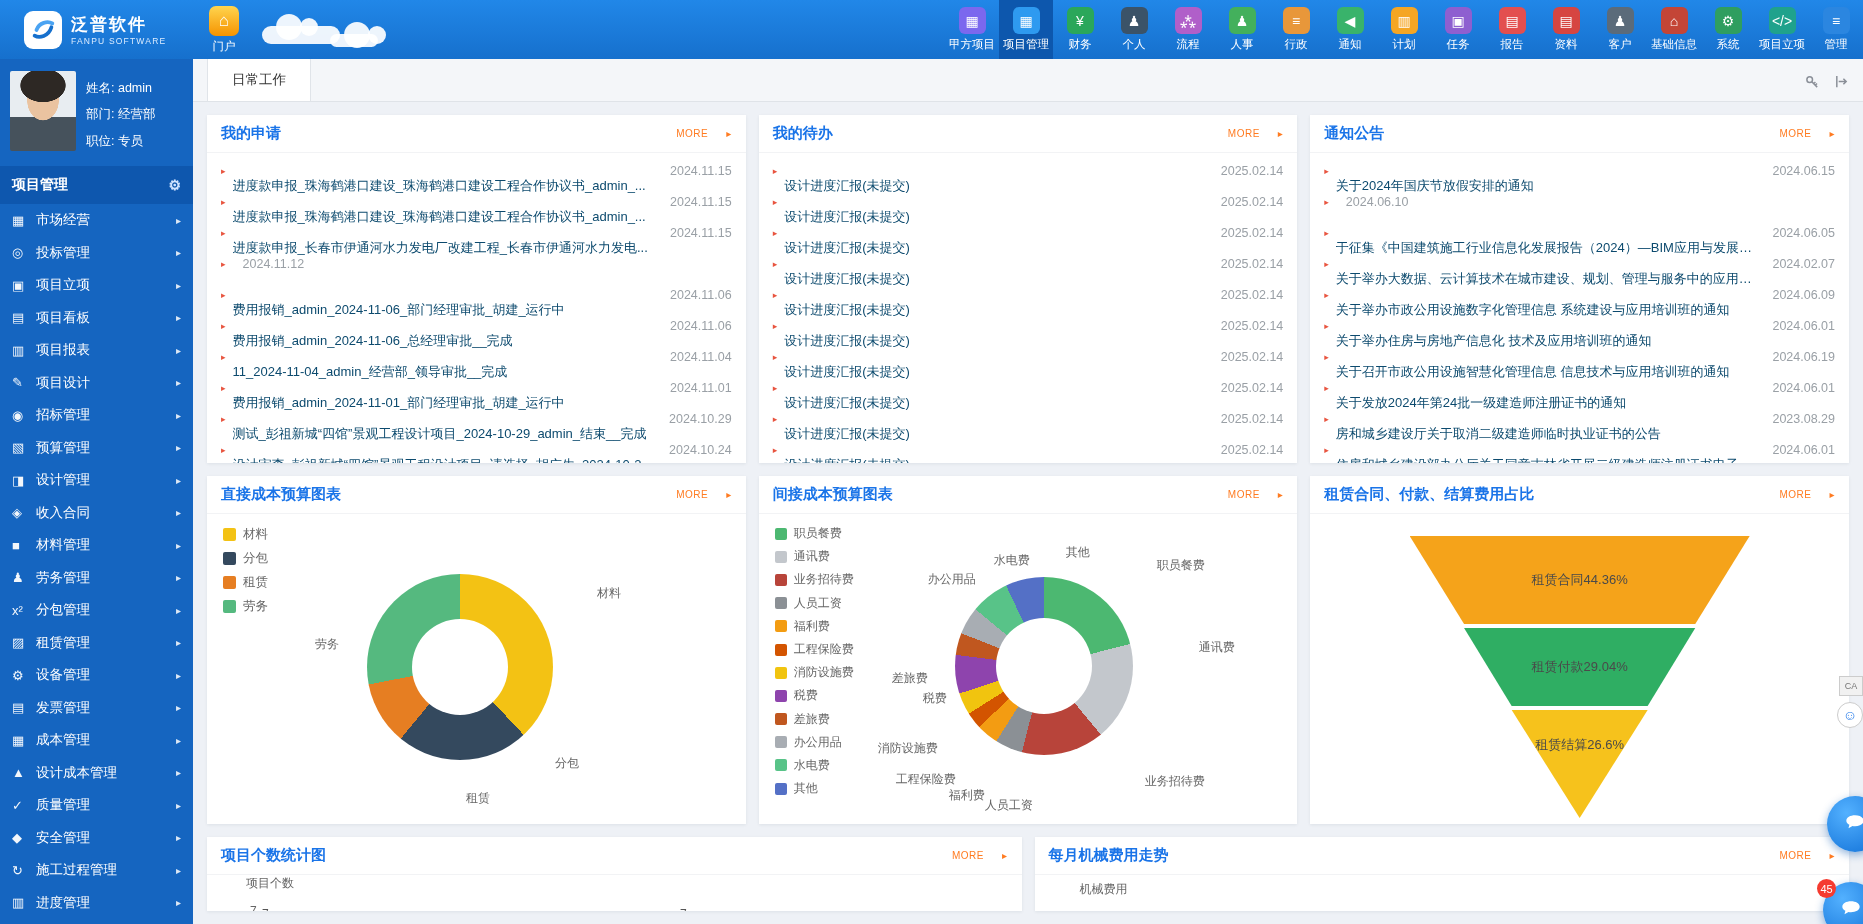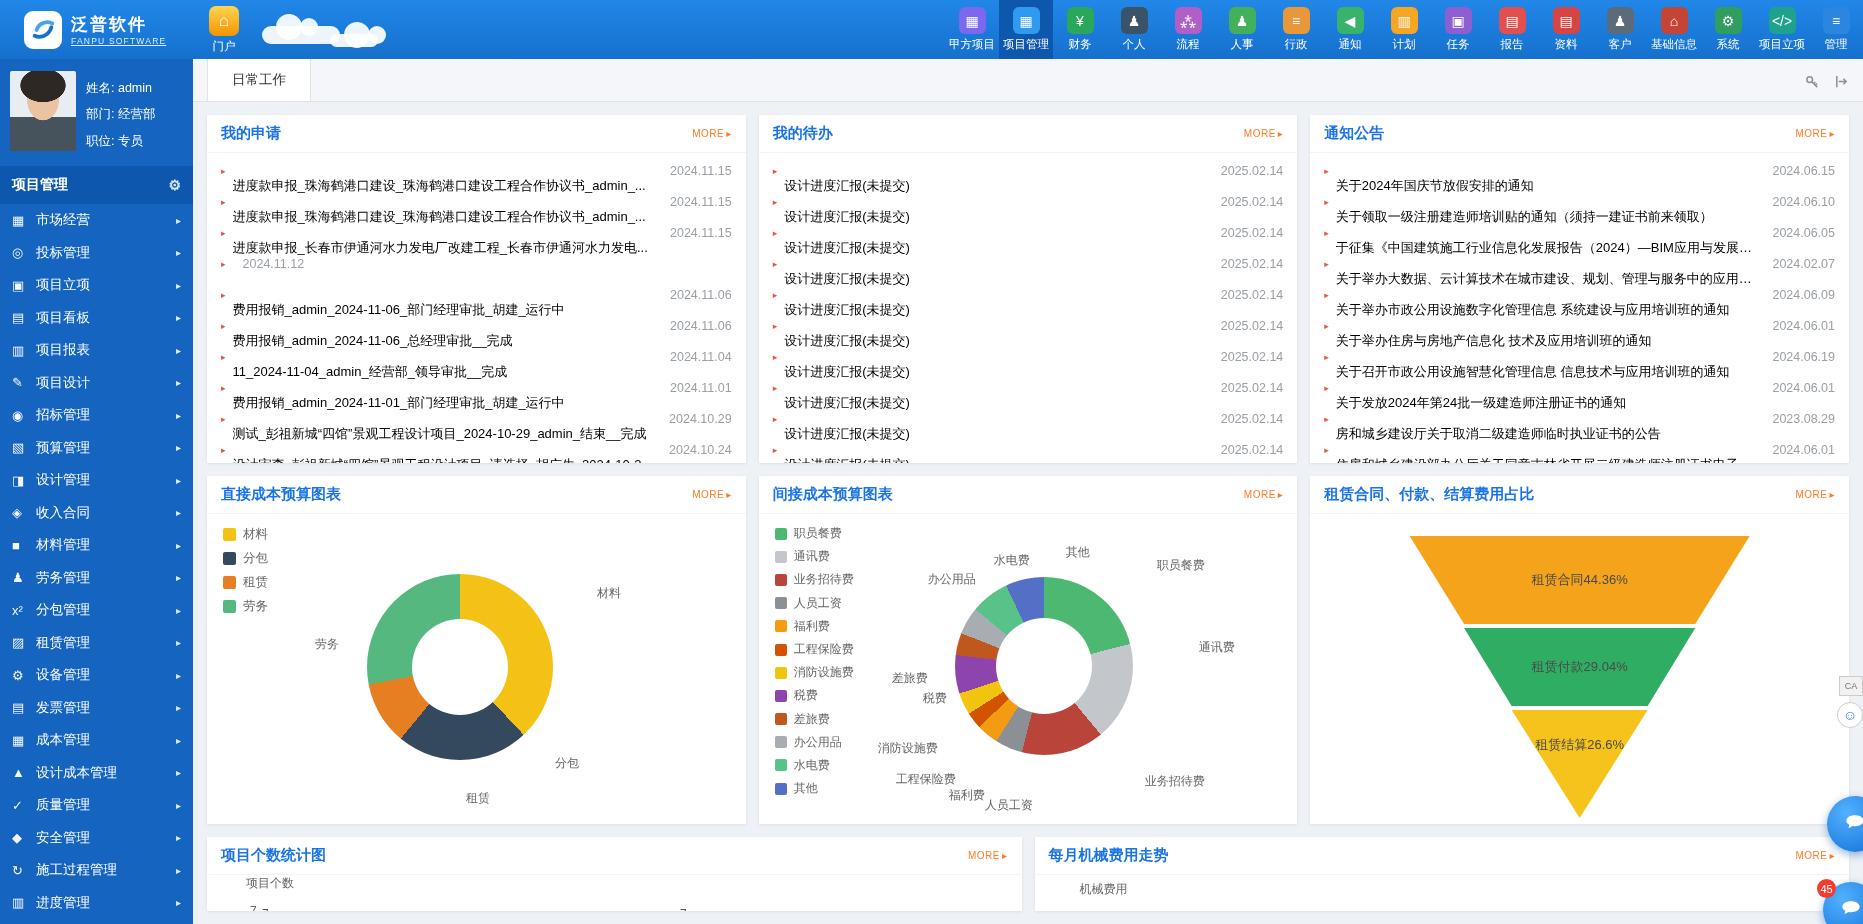--- a/index.html
+++ b/index.html
@@ -4,21 +4,21 @@
 <style>
   * { box-sizing: border-box; margin: 0; padding: 0; }
   html,body { width:1863px; height:924px; overflow:hidden; font-family:"Liberation Sans", sans-serif; }
   .app { width:1863px; height:924px; display:flex; flex-direction:column; position:relative; background:#eef1f6; }
 
   
   .header { height:59px; background:linear-gradient(180deg,#2187e8,#1670cd); display:flex; align-items:stretch; color:#fff; position:relative; flex:0 0 59px; }
   .brand { width:193px; display:flex; align-items:center; padding-left:24px; gap:9px; flex:0 0 193px; }
   .brand-logo { width:38px; height:38px; background:#fff; border-radius:9px; display:flex; align-items:center; justify-content:center; }
   .brand-cn { font-size:17px; font-weight:bold; letter-spacing:2px; }
-  .brand-en { font-size:8.5px; letter-spacing:1.2px; color:#dcecff; margin-top:0;text-decoration:underline; }
+  .brand-en { font-size:8.5px; letter-spacing:1.2px; color:#dcecff; margin-top:0; }
   .portal { width:62px; display:flex; flex-direction:column; align-items:center; justify-content:center; gap:3px; cursor:pointer; }
   .portal-icon { width:30px; height:30px; border-radius:7px; background:linear-gradient(180deg,#ffd54f,#f59300); display:flex; align-items:center; justify-content:center; font-size:17px; color:#fff; }
   .cloud { position:absolute; background:rgba(255,255,255,.92); border-radius:20px; }
   .cloud::before { content:""; position:absolute; background:rgba(255,255,255,.92); border-radius:50%; width:26px; height:26px; top:-12px; left:14px; }
   .cloud::after { content:""; position:absolute; background:rgba(255,255,255,.92); border-radius:50%; width:18px; height:18px; top:-8px; left:38px; }
   .cloud1 { left:262px; top:26px; width:78px; height:18px; }
   .cloud2 { left:330px; top:34px; width:48px; height:13px; }
   .top-nav { margin-left:auto; display:flex; height:100%; }
   .nav-item { width:54px; display:flex; flex-direction:column; align-items:center; justify-content:center; gap:3px; cursor:pointer; }
   .nav-item.selected { background:#0d57ad; }
@@ -51,27 +51,27 @@
   .tab { height:44px; background:#fff; border:1px solid #e0e4e9; border-bottom:none; border-radius:3px 3px 0 0; padding:0 24px; display:flex; align-items:center; font-size:13.5px; color:#333; cursor:pointer; }
   .tab-tools { margin-left:auto; display:flex; gap:14px; padding:0 14px 12px 0; align-items:center; }
   .tool-btn { cursor:pointer; display:flex; }
 
   .content { flex:1; padding:13px 14px; display:flex; flex-direction:column; gap:13px; overflow:hidden; }
   .row { display:grid; grid-template-columns:1fr 1fr 1fr; gap:13px; height:348px; flex:0 0 348px; }
   .row3 { display:grid; grid-template-columns:1fr 1fr; gap:13px; flex:1; }
   .panel { background:#fff; border-radius:0; box-shadow:0 1px 3px rgba(31,45,61,.08); display:flex; flex-direction:column; overflow:hidden; }
   .phead { height:38px; flex:0 0 38px; padding:0 14px; display:flex; align-items:center; border-bottom:1px solid #f2f3f5; }
   .ptitle { color:#1a74e8; font-size:15px; font-weight:bold; }
-  .more { margin-left:auto; color:#ff7b21; font-size:10px; display:flex; align-items:center; gap:2px; cursor:pointer; letter-spacing:.5px; }
+  .more { margin-left:auto; color:#ff7b21; font-size:10px; display:flex; align-items:center; gap:18px; cursor:pointer; letter-spacing:.5px; }
   .pbody { flex:1; position:relative; overflow:hidden; }
 
   .list { padding:2px 14px; }
   .list-row { height:31px; display:flex; align-items:center; cursor:pointer; }
   .bullet { color:#e8543f; font-size:9px; margin-right:7px; }
-  .txt { flex:1; font-size:13px; color:#000000; white-space:nowrap; overflow:hidden; text-overflow:ellipsis;margin-top:31px; }
+  .txt { flex:1; font-size:13px; color:#0c4a6e; white-space:nowrap; overflow:hidden; text-overflow:ellipsis;margin-top:31px; }
   .date { color:#9aa0a6; font-size:12.5px; margin-left:10px; }
 
   
   .legend { position:absolute; left:16px; top:8px; }
   .lrow { display:flex; align-items:center; gap:7px; height:24px; }
   .legend.compact .lrow { height:23.2px; }
   .lsq { width:13px; height:13px; border-radius:2px; }
   .legend.compact .lsq { width:12px; height:12px; }
   .llabel { font-size:12.5px; color:#666; white-space:nowrap; }
   .legend.compact .llabel { font-size:12px; }
@@ -484,21 +484,20 @@
             </div>
             <div class="pbody">
               <div class="list">
                   <div class="list-row">
                     <span class="bullet">▸</span>
                     <span class="txt">关于2024年国庆节放假安排的通知</span>
                     <span class="date">2024.06.15</span>
                   </div>
                   <div class="list-row">
                     <span class="bullet">▸</span>
-                    <span class="txt">关于领取一级注册建造师培训贴的通知（须持一建证书前来领取）</span>
                     <span class="date">2024.06.10</span>
                   </div>
                   <div class="list-row">
                     <span class="bullet">▸</span>
                     <span class="txt">于征集《中国建筑施工行业信息化发展报告（2024）—BIM应用与发展》材料...</span>
                     <span class="date">2024.06.05</span>
                   </div>
                   <div class="list-row">
                     <span class="bullet">▸</span>
                     <span class="txt">关于举办大数据、云计算技术在城市建设、规划、管理与服务中的应用培训班...</span>

